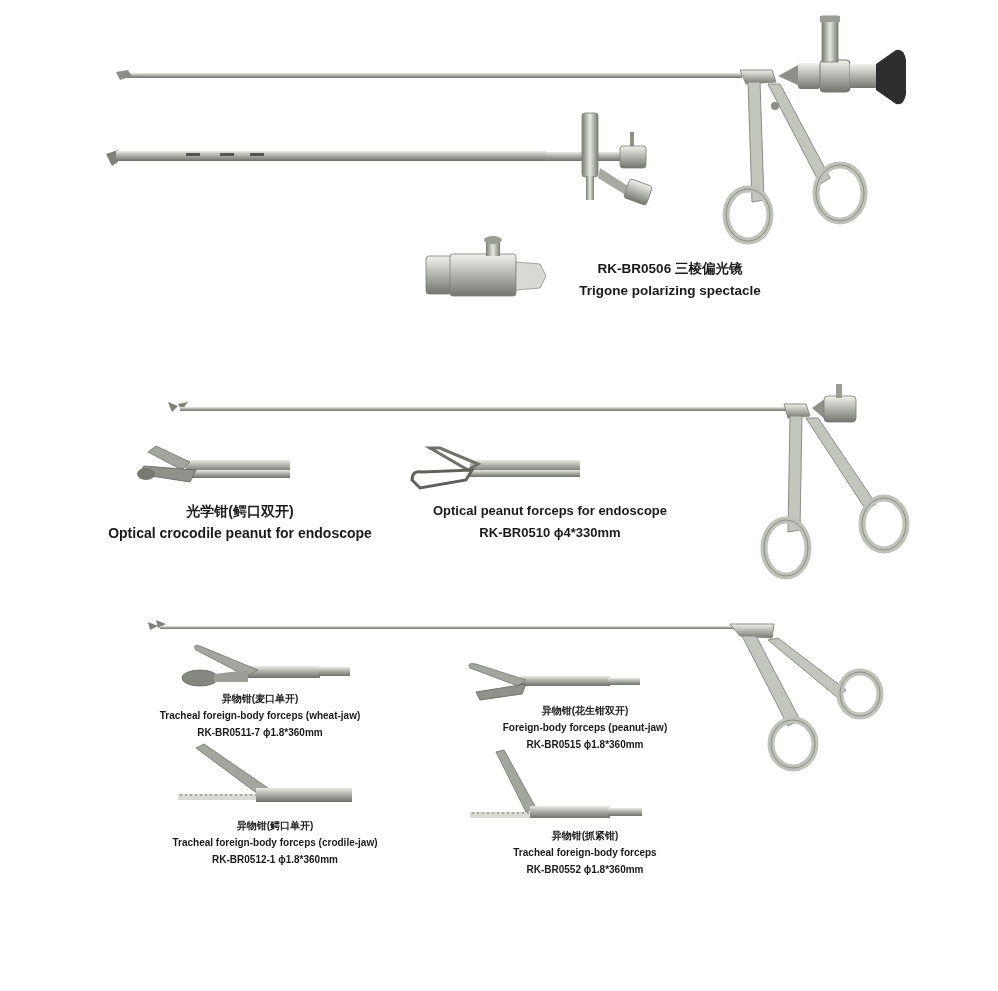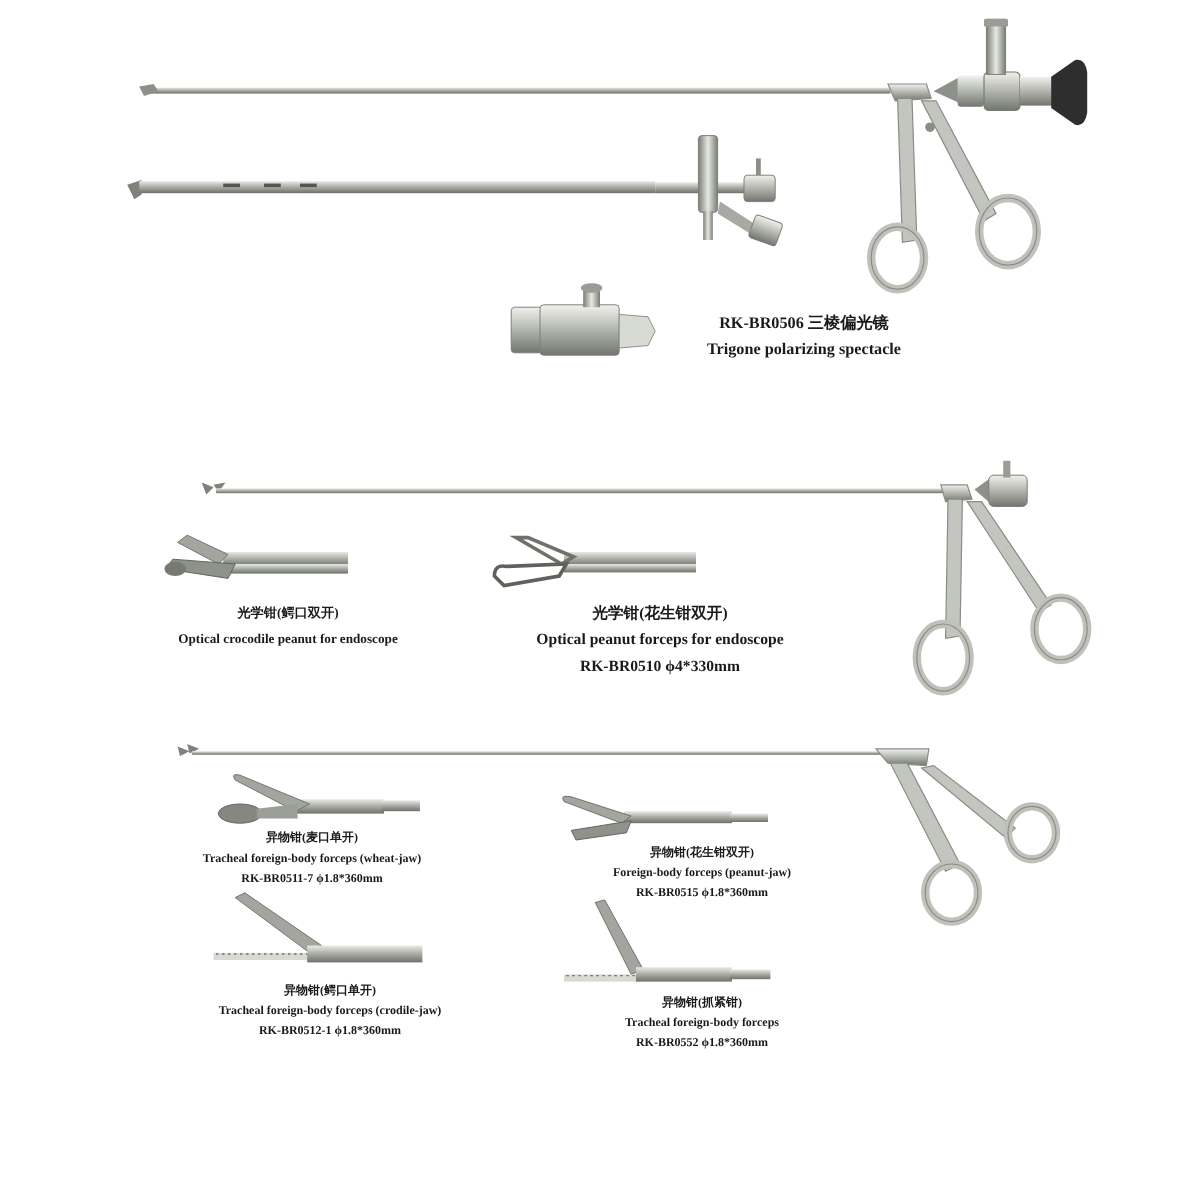--- a/index.html
+++ b/index.html
@@ -1,24 +1,24 @@
 <!DOCTYPE html>
 <html><head>
 <meta charset="utf-8">
 <style>
   html, body { margin:0; padding:0; background:#ffffff; }
   body { width:998px; height:991px; position:relative; overflow:hidden; font-family:"Liberation Sans", sans-serif; color:#1a1a1a; }
-  .stage { position:absolute; left:0; top:0; width:826px; height:991px;font-family:Liberation Serif, serif; }
+  .stage { position:absolute; left:0; top:0; width:826px; height:991px; }
   svg.art { position:absolute; left:0; top:0; }
   .cap { position:absolute; text-align:center; white-space:nowrap; }
   .cap .zh { display:block; }
   .cap .en { display:block; }
   .cap .code { display:block; }
   .c1 { left:560px; top:258px; width:220px; font-size:13.5px; line-height:22px; font-weight:bold; }
-  .c2 { left:100px; top:500px; width:280px; font-size:11px; line-height:22px; font-weight:bold; }
+  .c2 { left:100px; top:500px; width:280px; font-size:14px; line-height:22px; font-weight:bold; }
   .c3 { left:410px; top:500px; width:280px; font-size:13px; line-height:22px; font-weight:bold; }
   .small { font-size:10px; line-height:17px; font-weight:bold; }
   .c4 { left:150px; top:690px; width:220px; }
   .c5 { left:480px; top:702px; width:210px; }
   .c6 { left:150px; top:817px; width:250px; }
   .c7 { left:480px; top:827px; width:210px; }
 </style>
 </head>
 <body>
 
@@ -169,21 +169,20 @@
     <span class="zh">RK-BR0506 三棱偏光镜</span>
     <span class="en">Trigone polarizing spectacle</span>
   </div>
 
   <div class="cap c2">
     <span class="zh">光学钳(鳄口双开)</span>
     <span class="en">Optical  crocodile peanut for endoscope</span>
   </div>
 
   <div class="cap c3">
-    <span class="zh">光学钳(花生钳双开)</span>
     <span class="en">Optical  peanut forceps for endoscope</span>
     <span class="code">RK-BR0510  ϕ4*330mm</span>
   </div>
 
   <div class="cap small c4">
     <span class="zh">异物钳(麦口单开)</span>
     <span class="en">Tracheal foreign-body forceps (wheat-jaw)</span>
     <span class="code">RK-BR0511-7  ϕ1.8*360mm</span>
   </div>
 

